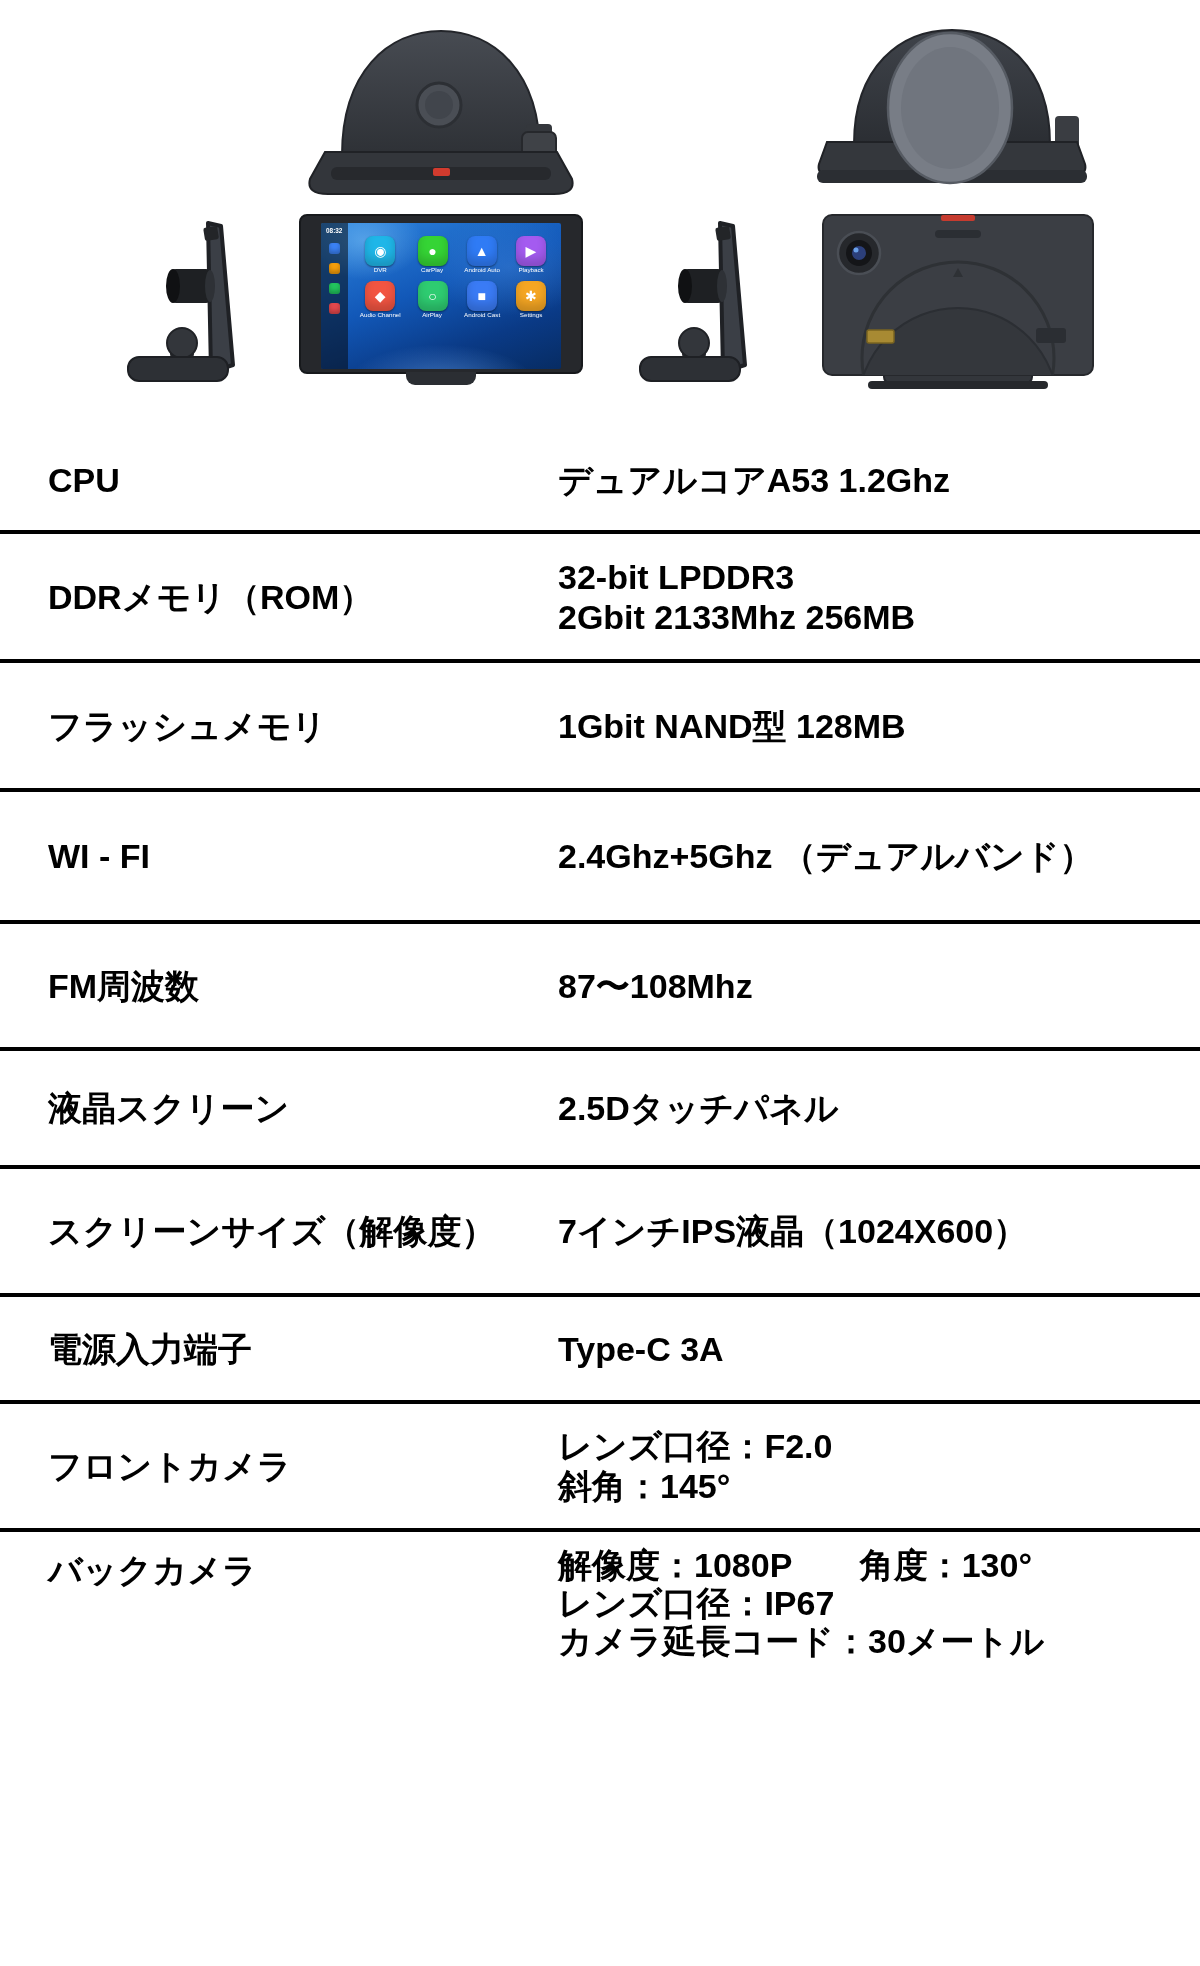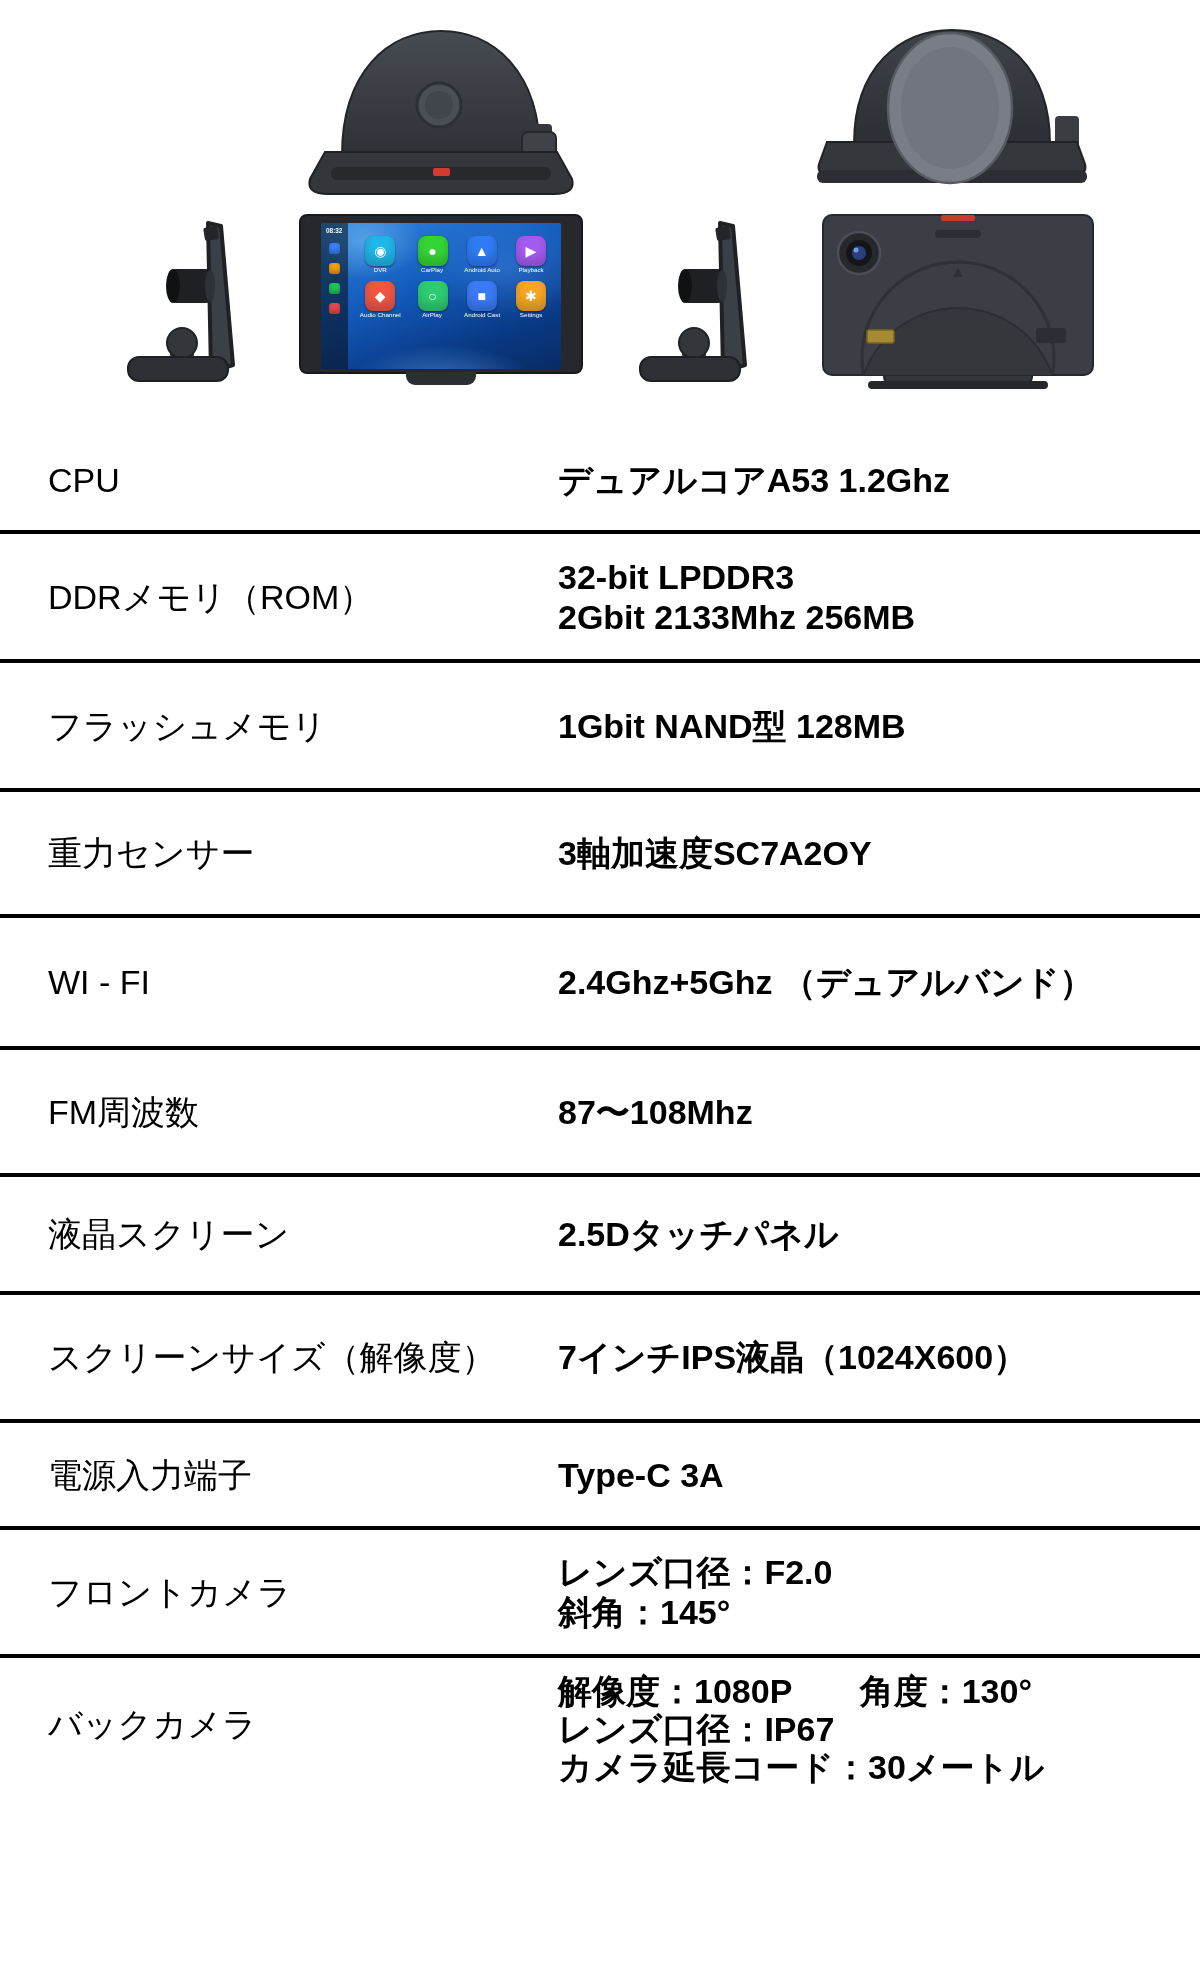--- a/index.html
+++ b/index.html
@@ -52,28 +52,28 @@
     font-weight:400;transform:scale(.78);transform-origin:center top;
   }
   
   .spec-table{position:absolute;left:0;top:430px;width:1200px;}
   .spec-row{
     display:flex;align-items:center;position:relative;
     border-bottom:4px solid #000;box-sizing:border-box;width:1200px;
   }
   .spec-row:last-child{border-bottom:none;align-items:flex-start;}
   .spec-label{
-    padding-left:48px;flex:0 0 444px;font-size:34px;font-weight:400;line-height:40px;
+    padding-left:48px;flex:0 0 444px;font-size:34px;font-weight:700;line-height:40px;
     white-space:nowrap;
   }
   .spec-value{
     position:absolute;left:538px;top:50%;transform:translateY(-50%);
     font-size:34px;font-weight:700;line-height:40px;white-space:nowrap;margin-left:20px;
   }
-  .spec-row:last-child .spec-label{padding-top:6px;margin-top:40px;}
+  .spec-row:last-child .spec-label{padding-top:18px;}
   .spec-row:last-child .spec-value{top:14px;transform:none;line-height:38px;}
 </style>
 </head>
 <body>
 
 <div class="photos">
 
   <svg class="photo" style="left:303px;top:24px" width="276" height="176" viewBox="0 0 276 176">
     <defs>
       <linearGradient id="gA" x1="0" y1="0" x2="0" y2="1">
@@ -218,26 +218,20 @@
         <div class="value-line">32-bit LPDDR3</div>
         <div class="value-line">2Gbit 2133Mhz 256MB</div>
       </div>
     </div>
     <div class="spec-row" style="height: 129px;">
       <div class="spec-label">フラッシュメモリ</div>
       <div class="spec-value">
         <div class="value-line">1Gbit NAND型  128MB</div>
       </div>
     </div>
-    <div class="spec-row" style="height: 126px;">
-      <div class="spec-label">重力センサー</div>
-      <div class="spec-value">
-        <div class="value-line">3軸加速度SC7A2OY</div>
-      </div>
-    </div>
     <div class="spec-row" style="height: 132px;">
       <div class="spec-label">WI - FI</div>
       <div class="spec-value">
         <div class="value-line">2.4Ghz+5Ghz （デュアルバンド）</div>
       </div>
     </div>
     <div class="spec-row" style="height: 127px;">
       <div class="spec-label">FM周波数</div>
       <div class="spec-value">
         <div class="value-line">87〜108Mhz</div>

